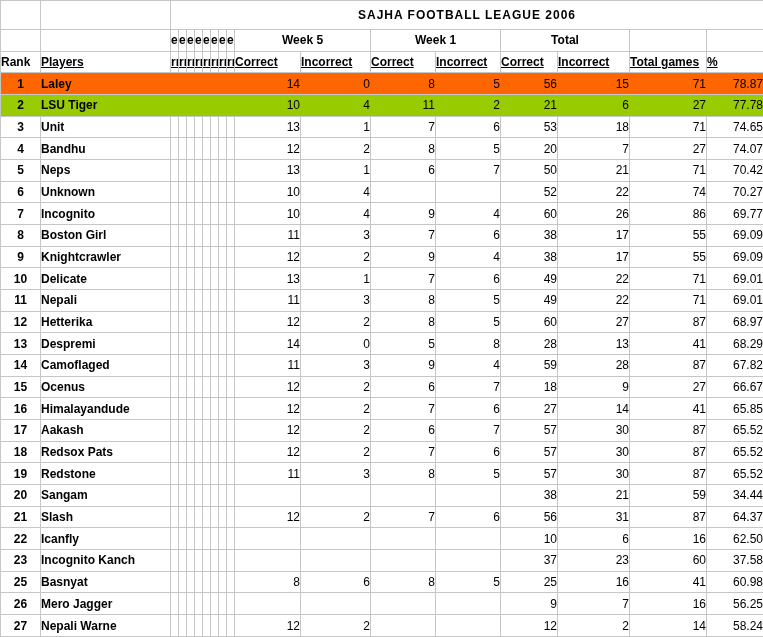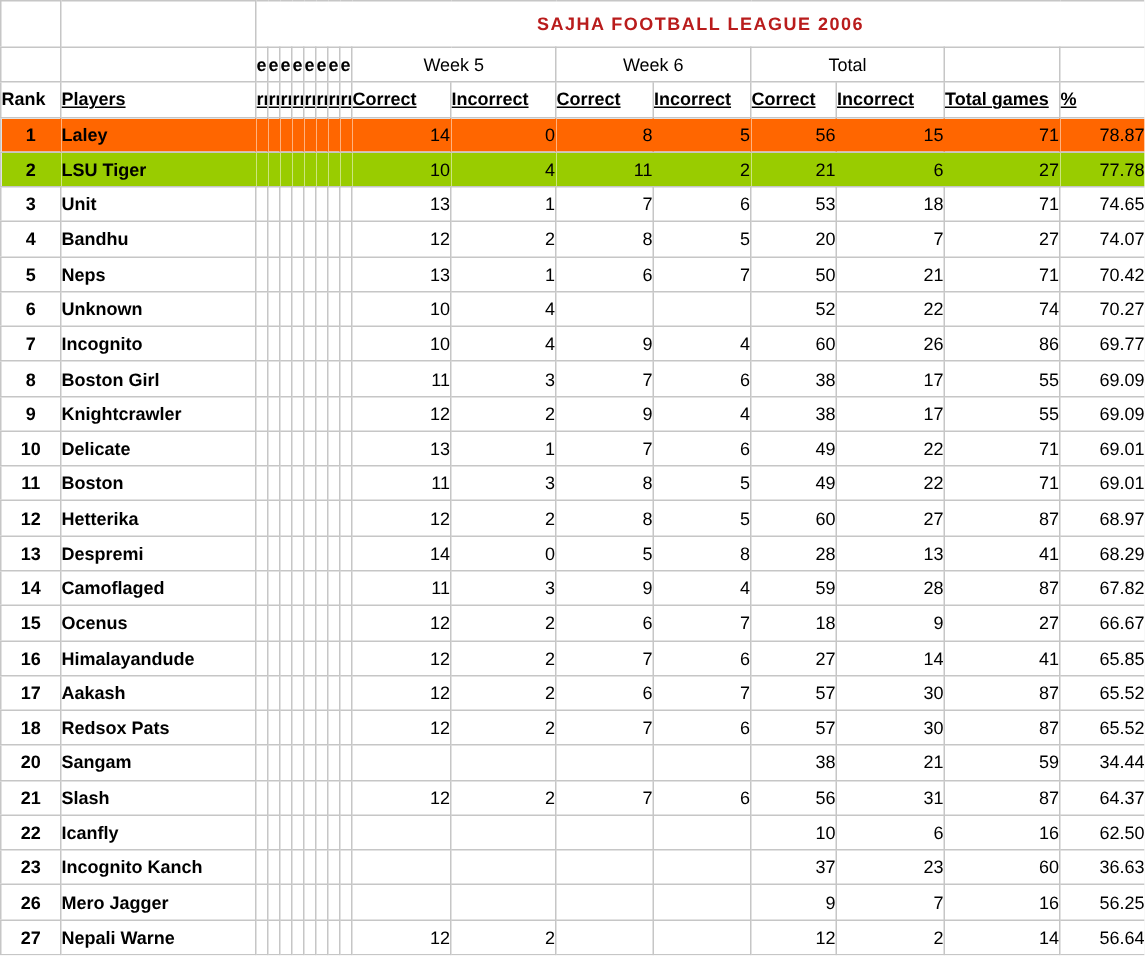--- a/index.html
+++ b/index.html
@@ -19,21 +19,21 @@
     font-size:12px;line-height:1;
   }
   tr.title-row{height:28px;}
   tr.head-row{height:21px;}
   tr.row{height:21px;}
   td.title-cell{
     text-align:center;font-weight:bold;font-size:19px;
     color:#ee00ee;letter-spacing:1px;
     padding-left:120px;
   }
-  td.hspan{text-align:center;font-weight:normal;font-size:13px;}
+  td.hspan{text-align:center;font-weight:bold;font-size:13px;}
   td.hcell{font-weight:bold;font-size:13px;}
   td.hcell.u, td.nar.u{text-decoration:underline;margin-left:17px;}
   td.nar{font-weight:bold;font-size:12px;letter-spacing:0px;padding-left:1px;}
   td.rank{text-align:center;font-weight:bold;font-size:12px;}
   td.player{text-align:left;font-weight:bold;font-size:15px;padding-left:5px;}
   td.num{text-align:right;padding-right:5px;font-size:12px;}
   td.pct{text-align:right;padding-right:4px;font-size:12px;}
 </style>
 </head>
 <body>
@@ -57,35 +57,35 @@
         <col style="width:65px">
     <col style="width:57px">
         <col style="width:72px">
     <col style="width:77px">
         <col style="width:57px">
   </colgroup>
   <tbody>
     <tr class="title-row">
       <td></td>
       <td></td>
-      <td class="title-cell" colspan="16" style="color: #b91c1c;">SAJHA FOOTBALL LEAGUE 2006</td>
+      <td class="title-cell" colspan="16" style="color: #000000;">SAJHA FOOTBALL LEAGUE 2006</td>
     </tr>
     <tr class="head-row">
       <td></td>
       <td></td>
       <td class="nar">ee</td>
       <td class="nar">ee</td>
       <td class="nar">ee</td>
       <td class="nar">ee</td>
       <td class="nar">ee</td>
       <td class="nar">ee</td>
       <td class="nar">ee</td>
       <td class="nar">ee</td>
       <td class="hspan" colspan="2">Week 5</td>
-      <td class="hspan" colspan="2">Week 6</td>
+      <td class="hspan" colspan="2">Week 1</td>
       <td class="hspan" colspan="2">Total</td>
       <td></td>
       <td></td>
     </tr>
     <tr class="head-row">
       <td class="hcell">Rank</td>
       <td class="hcell u">Players</td>
       <td class="nar u">rrr</td>
       <td class="nar u">rrr</td>
       <td class="nar u">rrr</td>
@@ -298,21 +298,21 @@
           <td class="num">1</td>
           <td class="num">7</td>
           <td class="num">6</td>
           <td class="num">49</td>
           <td class="num">22</td>
           <td class="num">71</td>
           <td class="pct">69.01</td>
         </tr>
         <tr class="row">
           <td class="rank">11</td>
-          <td class="player">Boston</td>
+          <td class="player">Nepali</td>
           <td class="nar"></td>
           <td class="nar"></td>
           <td class="nar"></td>
           <td class="nar"></td>
           <td class="nar"></td>
           <td class="nar"></td>
           <td class="nar"></td>
           <td class="nar"></td>
           <td class="num">11</td>
           <td class="num">3</td>
@@ -457,20 +457,40 @@
           <td class="num">12</td>
           <td class="num">2</td>
           <td class="num">7</td>
           <td class="num">6</td>
           <td class="num">57</td>
           <td class="num">30</td>
           <td class="num">87</td>
           <td class="pct">65.52</td>
         </tr>
         <tr class="row">
+          <td class="rank">19</td>
+          <td class="player">Redstone</td>
+          <td class="nar"></td>
+          <td class="nar"></td>
+          <td class="nar"></td>
+          <td class="nar"></td>
+          <td class="nar"></td>
+          <td class="nar"></td>
+          <td class="nar"></td>
+          <td class="nar"></td>
+          <td class="num">11</td>
+          <td class="num">3</td>
+          <td class="num">8</td>
+          <td class="num">5</td>
+          <td class="num">57</td>
+          <td class="num">30</td>
+          <td class="num">87</td>
+          <td class="pct">65.52</td>
+        </tr>
+        <tr class="row">
           <td class="rank">20</td>
           <td class="player">Sangam</td>
           <td class="nar"></td>
           <td class="nar"></td>
           <td class="nar"></td>
           <td class="nar"></td>
           <td class="nar"></td>
           <td class="nar"></td>
           <td class="nar"></td>
           <td class="nar"></td>
@@ -534,21 +554,41 @@
           <td class="nar"></td>
           <td class="nar"></td>
           <td class="nar"></td>
           <td class="num"></td>
           <td class="num"></td>
           <td class="num"></td>
           <td class="num"></td>
           <td class="num">37</td>
           <td class="num">23</td>
           <td class="num">60</td>
-          <td class="pct">36.63</td>
+          <td class="pct">37.58</td>
+        </tr>
+        <tr class="row">
+          <td class="rank">25</td>
+          <td class="player">Basnyat</td>
+          <td class="nar"></td>
+          <td class="nar"></td>
+          <td class="nar"></td>
+          <td class="nar"></td>
+          <td class="nar"></td>
+          <td class="nar"></td>
+          <td class="nar"></td>
+          <td class="nar"></td>
+          <td class="num">8</td>
+          <td class="num">6</td>
+          <td class="num">8</td>
+          <td class="num">5</td>
+          <td class="num">25</td>
+          <td class="num">16</td>
+          <td class="num">41</td>
+          <td class="pct">60.98</td>
         </tr>
         <tr class="row">
           <td class="rank">26</td>
           <td class="player">Mero Jagger</td>
           <td class="nar"></td>
           <td class="nar"></td>
           <td class="nar"></td>
           <td class="nar"></td>
           <td class="nar"></td>
           <td class="nar"></td>
@@ -574,17 +614,17 @@
           <td class="nar"></td>
           <td class="nar"></td>
           <td class="nar"></td>
           <td class="num">12</td>
           <td class="num">2</td>
           <td class="num"></td>
           <td class="num"></td>
           <td class="num">12</td>
           <td class="num">2</td>
           <td class="num">14</td>
-          <td class="pct">56.64</td>
+          <td class="pct">58.24</td>
         </tr>
       </tbody>
 </table>
 </div>
 
 </body></html>

